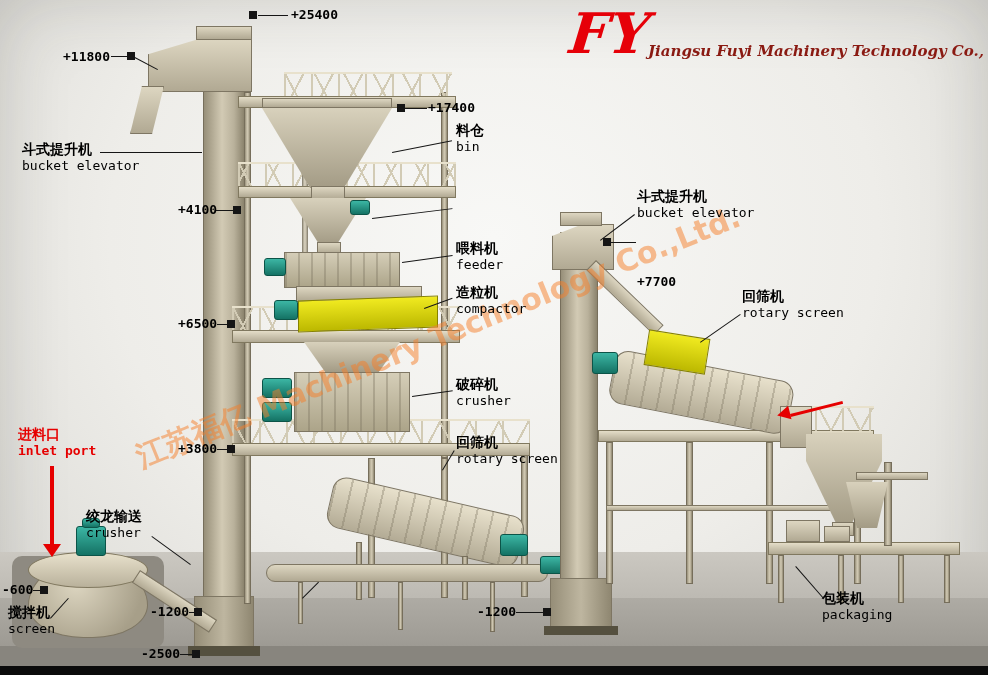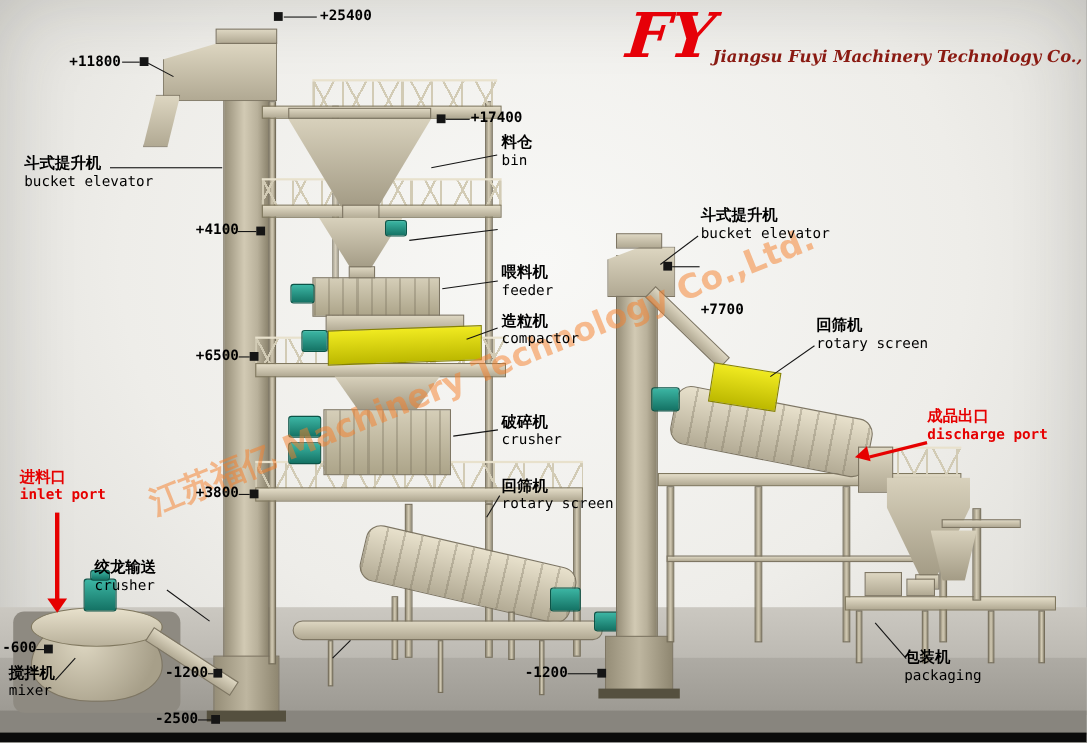--- a/index.html
+++ b/index.html
@@ -229,43 +229,39 @@
     <div class="en">bucket elevator</div>
   </div>
   <div class="ln" style="left:600px;top:240px;width:43px;transform:rotate(-37deg);"></div>
 
   <div class="lab" style="left:742px;top:288px;">
     <div class="cn">回筛机</div>
     <div class="en">rotary screen</div>
   </div>
   <div class="ln" style="left:700px;top:342px;width:49px;transform:rotate(-35deg);"></div>
 
-  <div class="lab red" style="left:843px;top:371px;">
-    <div class="cn">成品出口</div>
-    <div class="en">discharge port</div>
-  </div>
   <div class="ln red" style="left:790px;top:414px;width:54px;transform:rotate(-14deg);"></div>
   <div class="ah-left" style="left:777px;top:407px;transform:rotate(-14deg);"></div>
 
   <div class="lab red" style="left:18px;top:426px;">
     <div class="cn">进料口</div>
     <div class="en">inlet port</div>
   </div>
   <div class="arrow-v" style="left:50px;top:466px;height:82px;"></div>
   <div class="ah-down" style="left:43px;top:544px;"></div>
 
   <div class="lab" style="left:86px;top:508px;">
     <div class="cn">绞龙输送</div>
     <div class="en">crusher</div>
   </div>
   <div class="ln" style="left:152px;top:536px;width:48px;transform:rotate(36deg);"></div>
 
   <div class="lab" style="left:8px;top:604px;">
     <div class="cn">搅拌机</div>
-    <div class="en">mixer</div>
+    <div class="en">screen</div>
   </div>
   <div class="ln" style="left:50px;top:618px;width:27px;transform:rotate(-48deg);"></div>
 
   <div class="ln" style="left:302px;top:598px;width:23px;transform:rotate(-45deg);"></div>
 
   <div class="lab" style="left:822px;top:590px;">
     <div class="cn">包装机</div>
     <div class="en">packaging</div>
   </div>
   <div class="ln" style="left:796px;top:566px;width:43px;transform:rotate(49deg);"></div>

